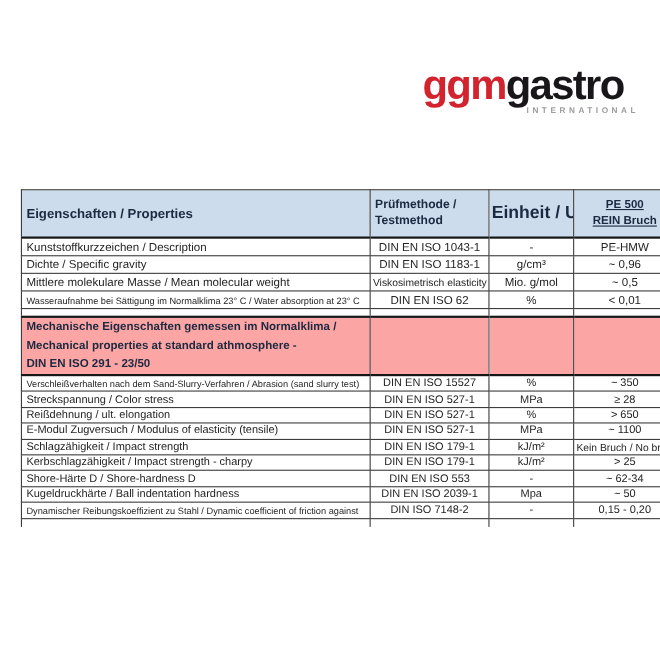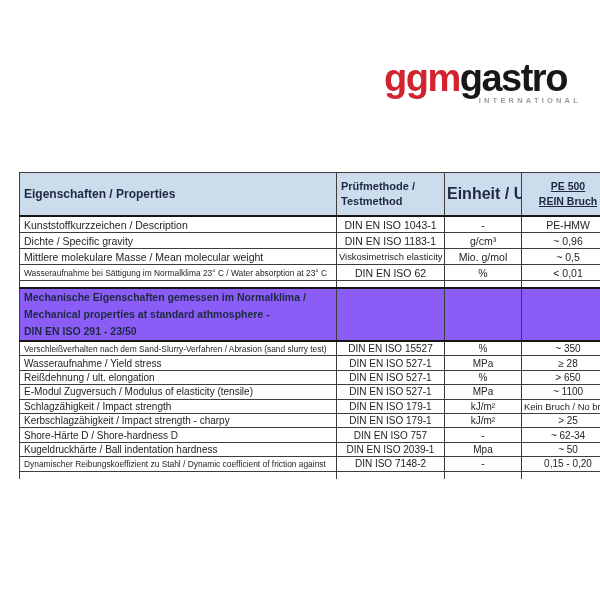--- a/index.html
+++ b/index.html
@@ -43,21 +43,21 @@
   tr.head .c4{font-size:10.5px;text-decoration:underline;}
 
   tr.r td{height:15px;font-size:10.5px;}
   tr.r2 td{height:13.4px;font-size:10px;}
   .fs-sm{font-size:8.4px !important;}
   .fs-m{font-size:9.4px !important;}
 
   tr.spacer td{height:6px;background:#fff;}
 
   tr.section td{
-    background:#8b5cf6;border-top:2px solid #161616;border-bottom:2px solid #161616;
+    background:#fca5a5;border-top:2px solid #161616;border-bottom:2px solid #161616;
   }
   tr.section td.c1{font-weight:bold;color:#1c2940;font-size:10.5px;}
   tr.section td.c1 div{line-height:17px;}
 
   tr.partial td{height:7px;border-bottom:none;background:#fff;}
 </style>
 </head>
 <body>
 
 <div class="page">
@@ -131,21 +131,21 @@
         <td class="c4"></td>
       </tr>
 
       <tr class="r2">
         <td class="c1 fs-sm">Verschleißverhalten nach dem Sand-Slurry-Verfahren / Abrasion (sand slurry test)</td>
         <td class="c2">DIN EN ISO 15527</td>
         <td class="c3">%</td>
         <td class="c4">~ 350</td>
       </tr>
       <tr class="r2">
-        <td class="c1">Wasseraufnahme / Yield stress</td>
+        <td class="c1">Streckspannung / Color stress</td>
         <td class="c2">DIN EN ISO 527-1</td>
         <td class="c3">MPa</td>
         <td class="c4">≥ 28</td>
       </tr>
       <tr class="r2">
         <td class="c1">Reißdehnung / ult. elongation</td>
         <td class="c2">DIN EN ISO 527-1</td>
         <td class="c3">%</td>
         <td class="c4">&gt; 650</td>
       </tr>
@@ -162,21 +162,21 @@
         <td class="c4 fs-m">Kein Bruch / No break</td>
       </tr>
       <tr class="r2">
         <td class="c1">Kerbschlagzähigkeit / Impact strength - charpy</td>
         <td class="c2">DIN EN ISO 179-1</td>
         <td class="c3">kJ/m²</td>
         <td class="c4">&gt; 25</td>
       </tr>
       <tr class="r2">
         <td class="c1">Shore-Härte D / Shore-hardness D</td>
-        <td class="c2">DIN EN ISO 757</td>
+        <td class="c2">DIN EN ISO 553</td>
         <td class="c3">-</td>
         <td class="c4">~ 62-34</td>
       </tr>
       <tr class="r2">
         <td class="c1">Kugeldruckhärte / Ball indentation hardness</td>
         <td class="c2">DIN EN ISO 2039-1</td>
         <td class="c3">Mpa</td>
         <td class="c4">~ 50</td>
       </tr>
       <tr class="r2">

